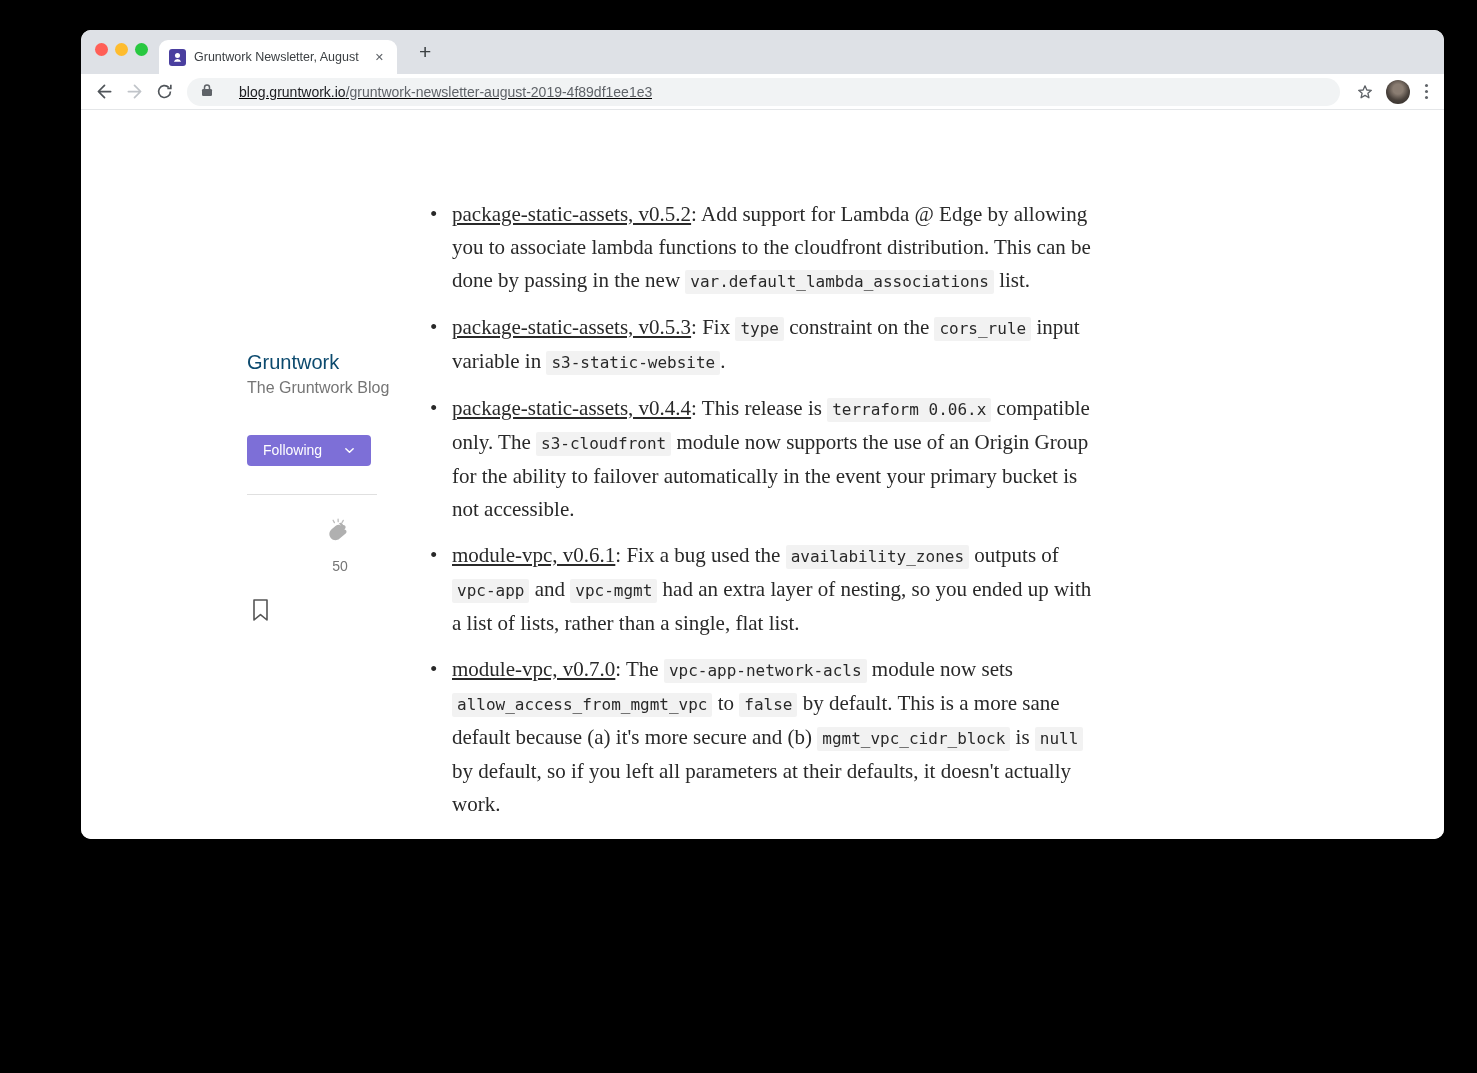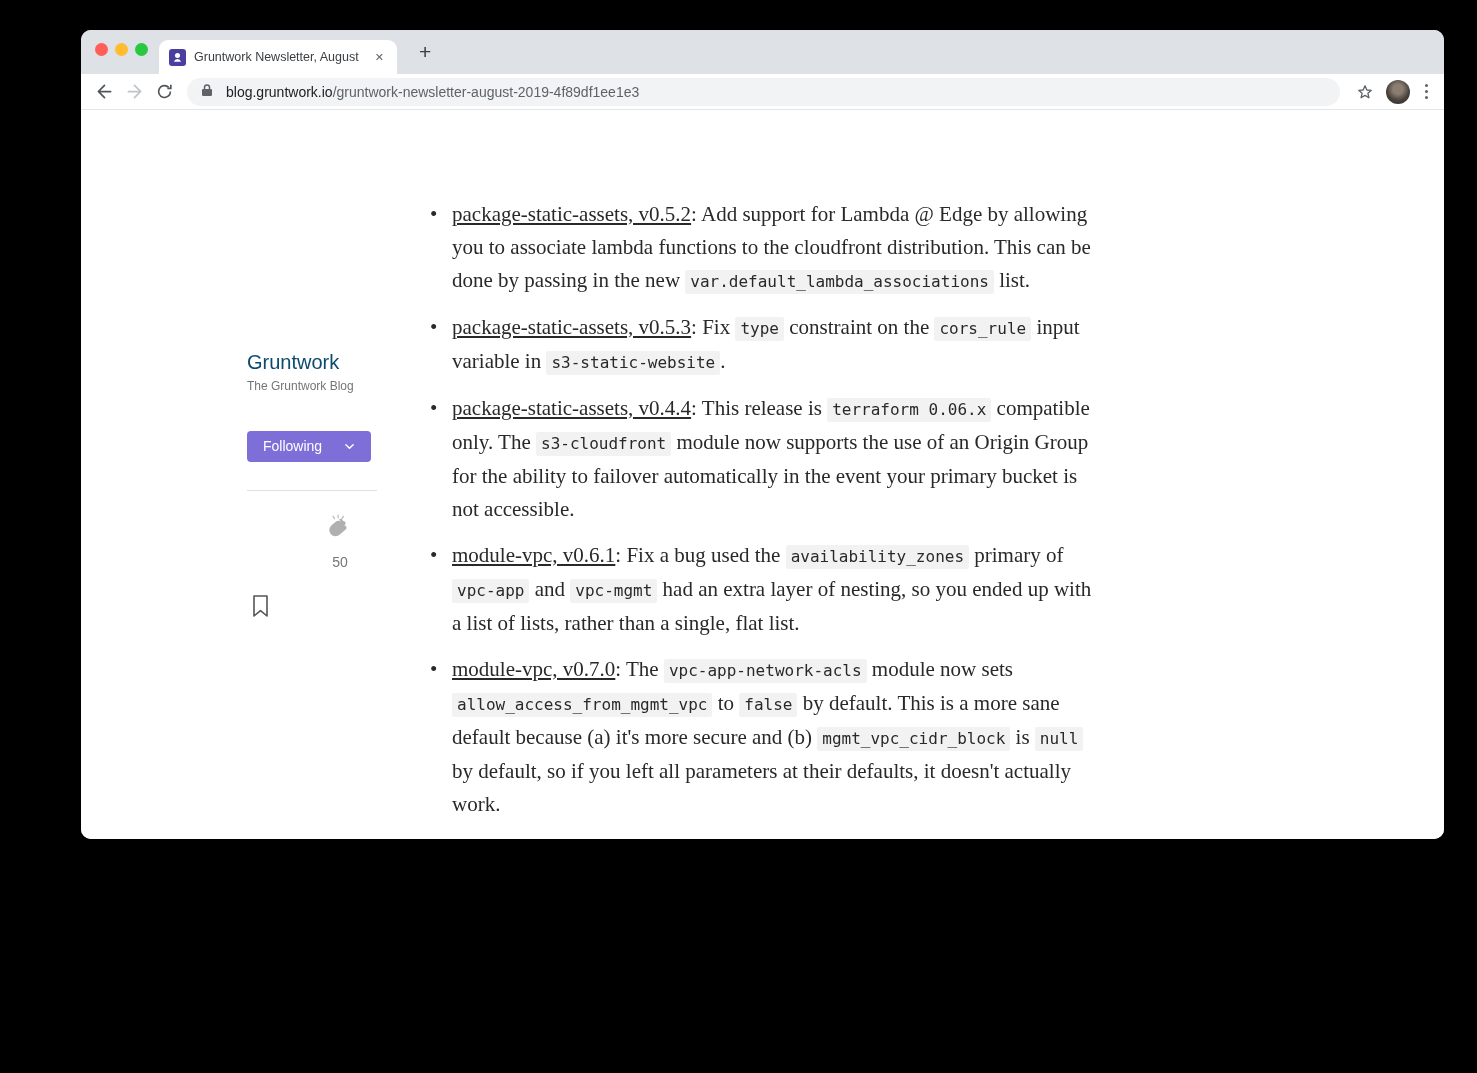--- a/index.html
+++ b/index.html
@@ -22,37 +22,37 @@
                text-overflow:clip; flex:1 1 auto; }
   .tab-close { font-size:11px; color:#5f6368; flex:0 0 auto; padding:2px 3px; cursor:default; }
   .new-tab { position:absolute; left:330px; top:8px; font-size:21px; font-weight:300;
              color:#3c4043; padding:2px 8px; }
 
   
   .toolbar { position:relative; height:36px; background:#fff; border-bottom:1px solid #e4e6e8;
              display:flex; align-items:center; padding:0 8px; }
   .nav-btn { width:30px; height:30px; display:flex; align-items:center; justify-content:center; flex:0 0 auto; }
   .omnibox { flex:1 1 auto; height:28px; margin:0 10px 0 8px; background:#f1f3f4; border-radius:14px;
-             display:flex; align-items:center; padding:0 14px; gap:13px; }
+             display:flex; align-items:center; padding:0 14px; gap:26px;text-decoration:underline; }
   .url { font-size:14px; white-space:nowrap; overflow:hidden; }
   .url .domain { color:#202124; }
   .url .path { color:#5f6368; }
   .right-icons { display:flex; align-items:center; gap:6px; flex:0 0 auto; }
   .avatar { width:24px; height:24px; border-radius:50%;
             background:radial-gradient(circle at 50% 38%, #8a7d72 0 26%, #4a423c 58%, #2b2724 100%); }
   .menu-dots { width:20px; height:24px; display:flex; flex-direction:column; align-items:center;
                justify-content:center; gap:2.6px; }
   .menu-dots i { width:3px; height:3px; border-radius:50%; background:#5f6368; }
 
   
   .page { position:relative; height:882px; background:#fff; }
 
   .sidebar { position:absolute; left:166px; top:241px; width:186px; }
   .pub-name { font-size:20px; font-weight:400; color:#0c4a6e; text-decoration:none; display:block; }
-  .pub-sub  { font-size:12px; color:#757575; margin-top:5px; }
+  .pub-sub  { font-size:16px; color:#757575; margin-top:5px; }
   .follow-btn { margin-top:38px; display:inline-flex; align-items:center; gap:22px;
                 background:#7d6fd7; color:#fff; font-size:14px; border:none; border-radius:4px;
                 padding:7px 16px 8px 16px; }
   .chev { width:11px; height:11px; }
   .side-divider { width:130px; height:1px; background:#e0e0e0; margin-top:28px; }
   .clap-row { margin-top:23px; display:flex; align-items:center; gap:10px;flex-direction:column; }
   .clap-count { font-size:14px; color:#757575; }
   .bookmark { margin-top:24px; margin-left:5px; }
 
   .main { position:absolute; left:371px; top:88px; width:652px; }
@@ -157,19 +157,19 @@
             <path d="M2 2h13v20l-6.5-5.3L2 22z" fill="none" stroke="#555" stroke-width="1.6" stroke-linejoin="round"></path>
           </svg>
       </div>
     </div>
 
     <div class="main">
       <ul class="releases">
           <li><a href="#" class="rel-link">package-static-assets, v0.5.2</a><span>: Add support for Lambda @ Edge by allowing you to associate lambda functions to the cloudfront distribution. This can be done by passing in the new </span><code class="code">var.default_lambda_associations</code><span> list.</span></li>
           <li><a href="#" class="rel-link">package-static-assets, v0.5.3</a><span>: Fix </span><code class="code">type</code><span> constraint on the </span><code class="code">cors_rule</code><span> input variable in </span><code class="code">s3-static-website</code><span>.</span></li>
           <li><a href="#" class="rel-link">package-static-assets, v0.4.4</a><span>: This release is </span><code class="code">terraform 0.06.x</code><span> compatible only. The </span><code class="code">s3-cloudfront</code><span> module now supports the use of an Origin Group for the ability to failover automatically in the event your primary bucket is not accessible.</span></li>
-          <li><a href="#" class="rel-link">module-vpc, v0.6.1</a><span>: Fix a bug used the </span><code class="code">availability_zones</code><span> primary of </span><code class="code">vpc-app</code><span> and </span><code class="code">vpc-mgmt</code><span> had an extra layer of nesting, so you ended up with a list of lists, rather than a single, flat list.</span></li>
+          <li><a href="#" class="rel-link">module-vpc, v0.6.1</a><span>: Fix a bug used the </span><code class="code">availability_zones</code><span> outputs of </span><code class="code">vpc-app</code><span> and </span><code class="code">vpc-mgmt</code><span> had an extra layer of nesting, so you ended up with a list of lists, rather than a single, flat list.</span></li>
           <li><a href="#" class="rel-link">module-vpc, v0.7.0</a><span>: The </span><code class="code">vpc-app-network-acls</code><span> module now sets </span><code class="code">allow_access_from_mgmt_vpc</code><span> to </span><code class="code">false</code><span> by default. This is a more sane default because (a) it's more secure and (b) </span><code class="code">mgmt_vpc_cidr_block</code><span> is </span><code class="code">null</code><span> by default, so if you left all parameters at their defaults, it doesn't actually work.</span></li>
         </ul>
     </div>
 
   </div>
 </div>
 
 </body></html>

